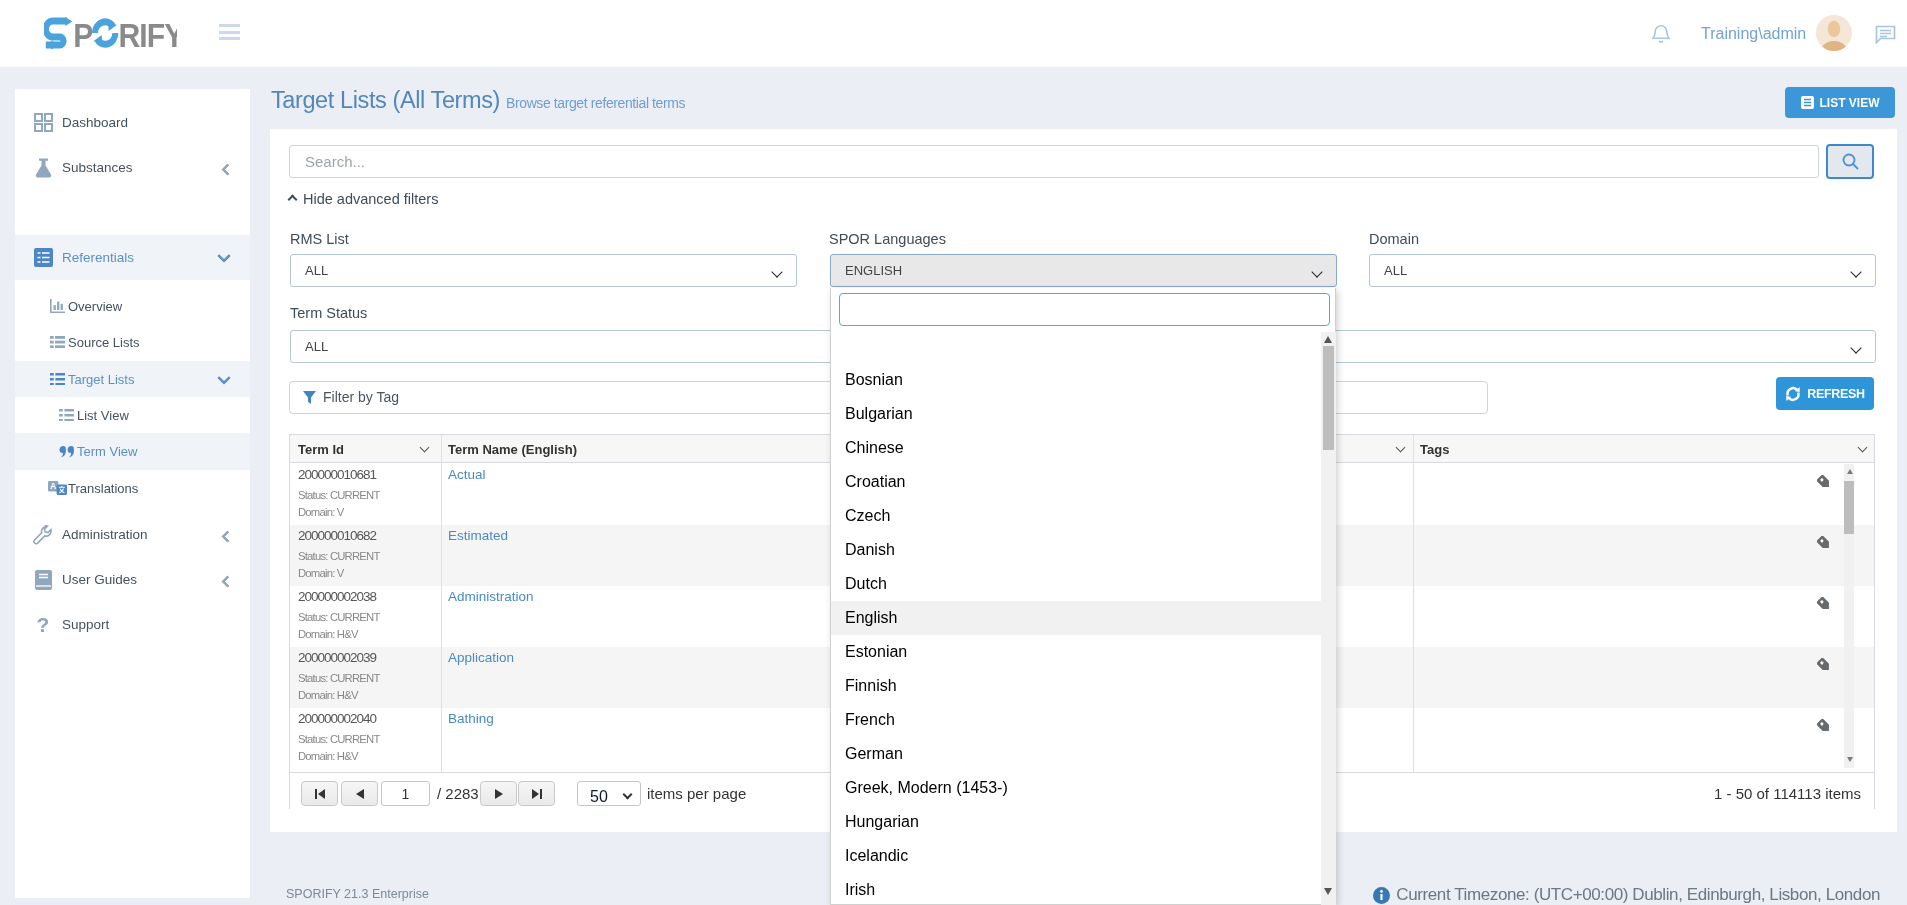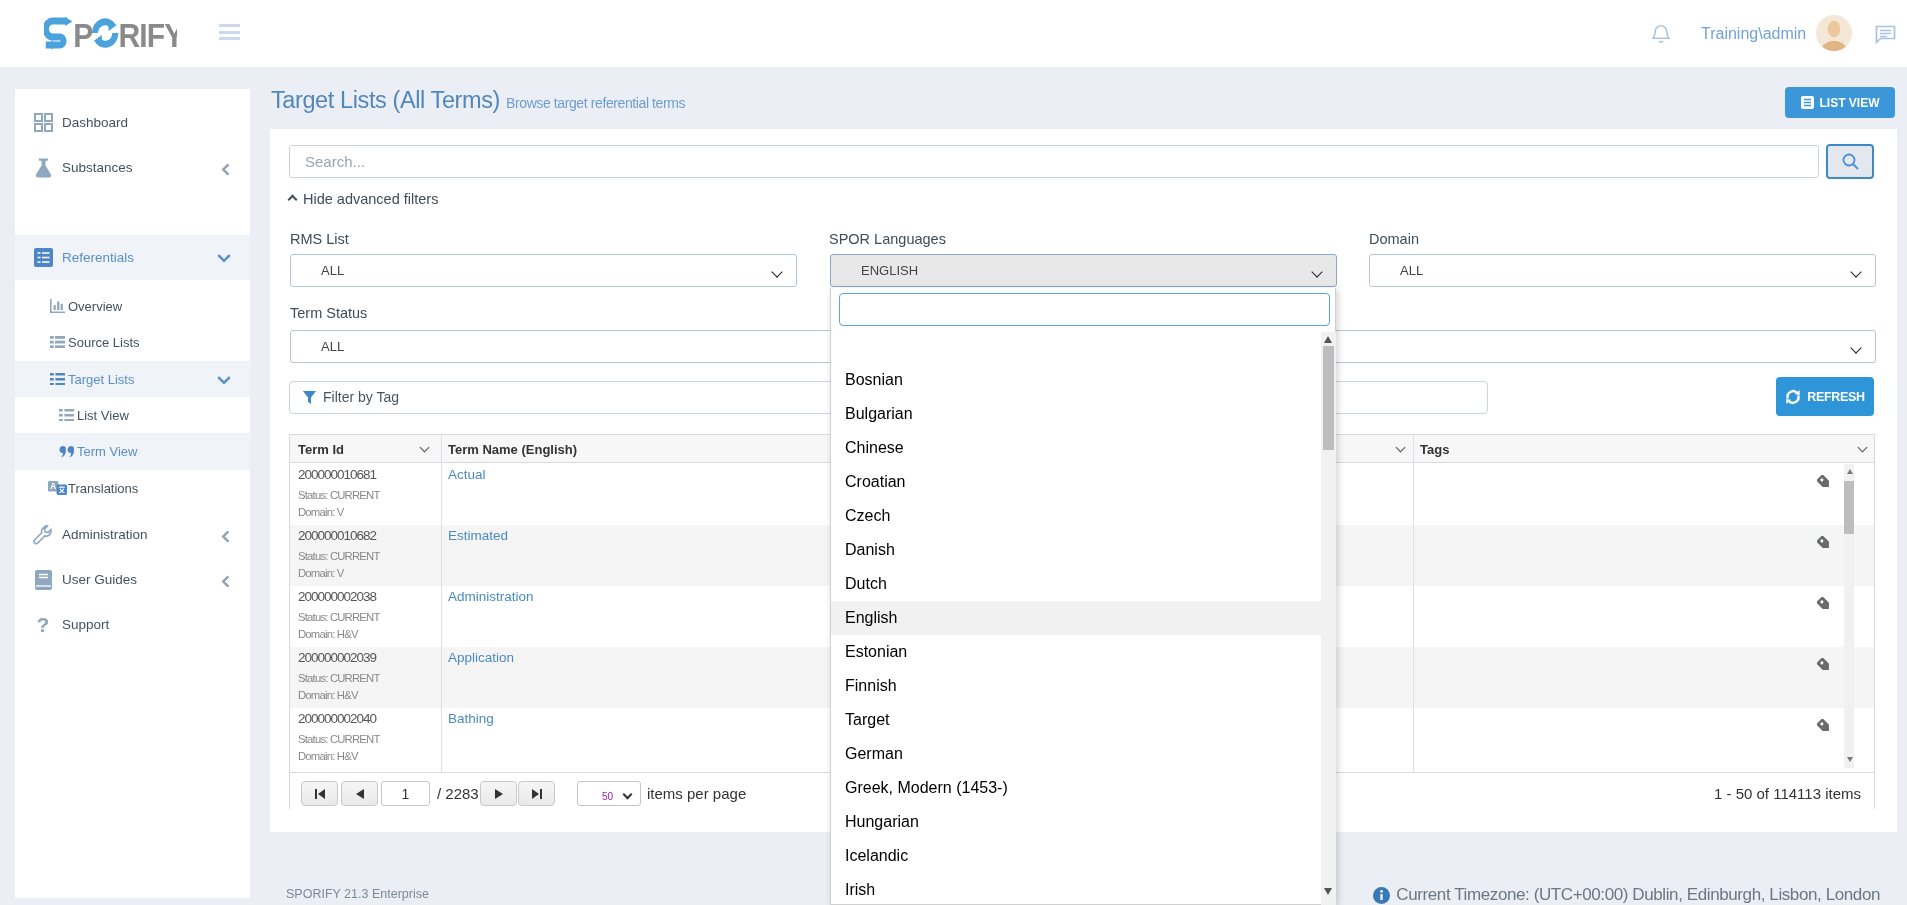--- a/index.html
+++ b/index.html
@@ -33,43 +33,43 @@
 #title { position:absolute; left:271px; top:87px; font-size:23.5px; color:#5287ba; letter-spacing:-0.4px; }
 #subtitle { font-size:14px; color:#6f9ecf; }
 #btn-listview { position:absolute; left:1785px; top:87px; width:110px; height:31px; background:#3b97d8; border-radius:4px; color:#fff; font-size:12px; font-weight:bold; display:flex; align-items:center; justify-content:center; }
 #card { position:absolute; left:270px; top:129px; width:1627px; height:703px; background:#fff; }
 
 
 #search-input { position:absolute; left:19px; top:16px; width:1530px; height:33px; border:1px solid #ccd4de; border-radius:3px; background:#fff; font-size:15px; color:#9aa4ae; line-height:31px; padding-left:15px; }
 #search-btn { position:absolute; left:1556px; top:15px; width:48px; height:35px; background:#e3e8ef; border:2px solid #3e8ac8; border-radius:4px; display:flex; align-items:center; justify-content:center; }
 #hide-filters { position:absolute; left:19px; top:62px; font-size:14.5px; color:#3f4c59; }
 .flabel { position:absolute; font-size:14.5px; color:#3f4c59; }
-.fselect { position:absolute; height:33px; border:1px solid #b5c6d8; border-radius:3px; background:#fff; font-size:13px; color:#444; line-height:31px; padding-left:30px; }
+.fselect { position:absolute; height:33px; border:1px solid #b5c6d8; border-radius:3px; background:#fff; font-size:13px; color:#444; line-height:31px; padding-left:14px; }
 .fselect .sc { position:absolute; right:14px; top:13px; width:9px; height:9px; }
 .fselect .sc:before { content:""; position:absolute; width:7px; height:7px; border-left:1.8px solid #222; border-bottom:1.8px solid #222; transform:rotate(-45deg); }
-#refresh-btn { position:absolute; left:1506px; top:248px; width:98px; height:39px; background:#2e96d8; border-radius:4px; color:#fff; font-size:12.5px; font-weight:bold; letter-spacing:-0.3px; display:flex; align-items:center; justify-content:center; }
+#refresh-btn { position:absolute; left:1506px; top:248px; width:98px; height:33px; background:#2e96d8; border-radius:4px; color:#fff; font-size:12.5px; font-weight:bold; letter-spacing:-0.3px; display:flex; align-items:center; justify-content:center; }
 #tagfilter { position:absolute; left:19px; top:252px; width:1199px; height:33px; border:1px solid #ccd4de; border-radius:4px; font-size:14px; color:#4a5560; line-height:31px; }
 
 
 #grid { position:absolute; left:19px; top:305px; width:1586px; height:375px; border:1px solid #d7dade; }
 .ghead { position:absolute; top:0; left:0; width:1584px; height:28px; background:#f7f7f7; border-bottom:1px solid #d7dade; font-size:13px; font-weight:bold; color:#333; }
 .grow { position:absolute; left:0; width:1584px; height:61px; }
 .grow.alt { background:#f5f5f5; }
 .gcol1 { position:absolute; left:8px; }
 .gcol2 { position:absolute; left:158px; }
 .id { font-size:13.5px; color:#555; letter-spacing:-1px; }
 .meta { font-size:11.3px; color:#888; letter-spacing:-0.8px; }
 .tname { font-size:13.5px; color:#4a8ac2; }
 .vline { position:absolute; top:0; width:1px; background:#dde0e4; }
 
 
 #pager { position:absolute; left:0px; top:337px; width:1584px; height:37px; background:#fff; border-top:1px solid #d7dade; font-size:15px; color:#333; }
 .pbtn { position:absolute; top:8px; width:37px; height:25px; background:linear-gradient(#f6f6f6,#e9e9e9); border:1px solid #c9c9c9; border-radius:4px; display:flex; align-items:center; justify-content:center; }
 #pg-input { position:absolute; left:91px; top:8px; width:49px; height:25px; border:1px solid #c6c6c6; border-radius:3px; text-align:center; line-height:24px; font-size:14px; color:#333; }
-#pg-select { position:absolute; left:287px; top:8px; width:64px; height:25px; border:1px solid #c6c6c6; border-radius:3px; font-size:10px; color:#a21caf; line-height:29px; padding-left:24px; }
+#pg-select { position:absolute; left:287px; top:8px; width:64px; height:25px; border:1px solid #c6c6c6; border-radius:3px; font-size:16px; color:#0f172a; line-height:29px; padding-left:12px; }
 
 
 #ddpanel { position:absolute; left:830px; top:288px; width:506px; height:617px; background:#fff; border:1px solid #d0d0d0; border-top:none; box-shadow:2px 2px 7px rgba(0,0,0,.18); }
 #dd-input { position:absolute; left:8px; top:5px; width:491px; height:33px; border:1px solid #5ba4da; border-radius:4px; background:#fff; }
 .dditem { position:absolute; left:0; width:490px; height:34px; line-height:34px; padding-left:14px; }
 
 .sb-track { position:absolute; background:#f1f1f1; }
 .sb-thumb { position:absolute; background:#bdbdbd; }
 
 .sb-arrow { position:absolute; width:0; height:0; }
@@ -431,21 +431,21 @@
   <div class="dditem" style="top:75px;">Bosnian</div>
   <div class="dditem" style="top:109px;">Bulgarian</div>
   <div class="dditem" style="top:143px;">Chinese</div>
   <div class="dditem" style="top:177px;">Croatian</div>
   <div class="dditem" style="top:211px;">Czech</div>
   <div class="dditem" style="top:245px;">Danish</div>
   <div class="dditem" style="top:279px;">Dutch</div>
   <div class="dditem" style="top:313px;background:#f1f1f1;">English</div>
   <div class="dditem" style="top:347px;">Estonian</div>
   <div class="dditem" style="top:381px;">Finnish</div>
-  <div class="dditem" style="top:415px;">Target</div>
+  <div class="dditem" style="top:415px;">French</div>
   <div class="dditem" style="top:449px;">German</div>
   <div class="dditem" style="top:483px;">Greek, Modern (1453-)</div>
   <div class="dditem" style="top:517px;">Hungarian</div>
   <div class="dditem" style="top:551px;">Icelandic</div>
   <div class="dditem" style="top:585px;">Irish</div>
   <div class="sb-track" style="left:490px;top:44px;width:15px;height:573px;"></div>
   <div class="sb-thumb" style="left:492px;top:58px;width:11px;height:104px;"></div>
   <div class="sb-arrow" style="left:493px;top:48px;border-bottom:7px solid #555;border-left:4.5px solid transparent;border-right:4.5px solid transparent;"></div>
   <div class="sb-arrow" style="left:493px;top:600px;border-top:7px solid #555;border-left:4.5px solid transparent;border-right:4.5px solid transparent;"></div>
 </div>

